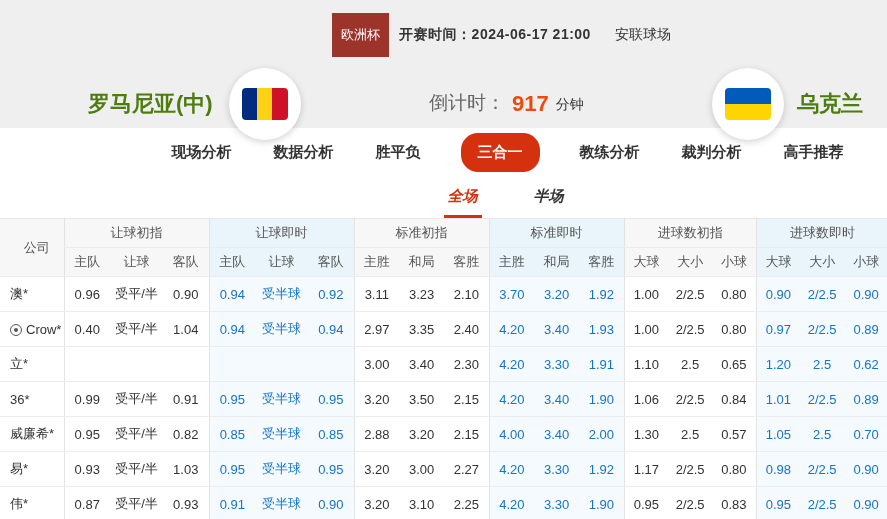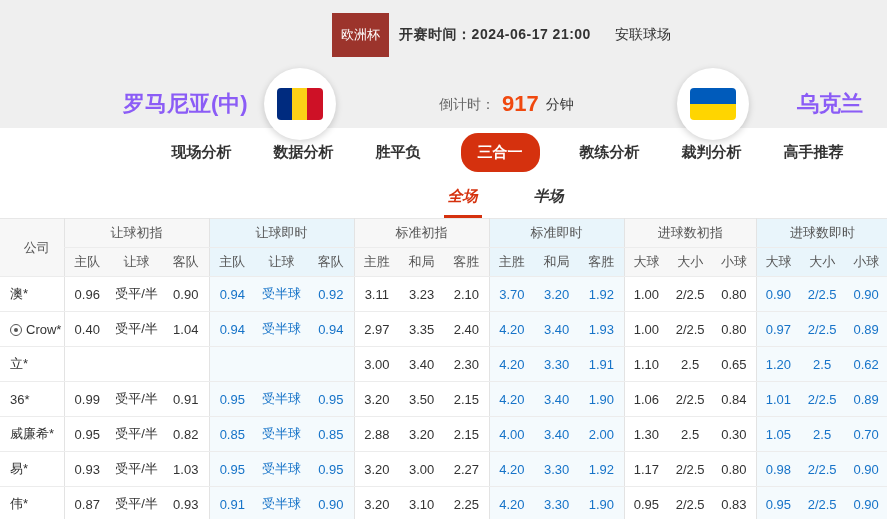--- a/index.html
+++ b/index.html
@@ -11,32 +11,32 @@
   
   .top-section { background: #efefef; height: 128px; padding-top: 13px; }
   .info-bar { display: flex; justify-content: center; align-items: center; position: relative; left: 58px; gap: 10px; }
   .badge { background: var(--badge, #9c342c); color: #fff; font-size: 13px; padding: 14px 9px; line-height: 1.2; }
   .kickoff { font-size: 14px; font-weight: bold; color: #333; letter-spacing: .5px; }
   .venue { font-size: 14px; color: #333; margin-left: 14px; }
   .teams-row { display: flex; align-items: center; margin-top: 11px; }
   .team { display: flex; align-items: center; }
   .team.home { margin-left: 88px; gap: 16px; }
   .team.away { margin-right: 24px; gap: 13px; }
-  .team-name { font-size: 22px; font-weight: bold; color: #8b5cf6; margin-left: 35px; }
+  .team-name { font-size: 22px; font-weight: bold; color: #4d7c0f; }
   .flag-circle { width: 72px; height: 72px; background: #fff; border-radius: 50%;
     display: flex; align-items: center; justify-content: center;
     box-shadow: 0 2px 7px rgba(0,0,0,.18); }
   .flag { width: 46px; height: 32px; border-radius: 4px; overflow: hidden; display: flex; }
   .flag-ro i { flex: 1; }
   .flag-ro .s1 { background: var(--ro1,#002b7f); } .flag-ro .s2 { background: var(--ro2,#fcd116); } .flag-ro .s3 { background: var(--ro3,#ce1126); }
   .flag-ua { flex-direction: column; }
   .flag-ua i { flex: 1; }
   .flag-ua .s1 { background: var(--ua1,#005bbb); } .flag-ua .s2 { background: var(--ua2,#ffd500); }
   .countdown { flex: 1; text-align: center; white-space: nowrap; }
-  .cd-label { color: #666; font-size: 14px; }
+  .cd-label { color: #666; font-size: 19px; }
   .cd-value { color: var(--cdcolor,#f0490f); font-size: 22px; font-weight: bold; margin: 0 7px; vertical-align: -2px; }
   .cd-unit { color: #333; font-size: 14px; }
   
   .main-nav { height: 48px; background: #fff; display: flex; justify-content: center; align-items: center; }
   .main-nav-inner { display: flex; align-items: center; gap: 38px; position: relative; left: 64px; }
   .nav-item { font-size: 15px; font-weight: bold; color: #333; cursor: pointer; padding: 7px 2px; white-space: nowrap; }
   .nav-item.active { background: var(--accent,#d5310e); color: #fff; border-radius: 17px; padding: 10px 17px; }
   
   .subtabs { height: 42px; display: flex; justify-content: center; align-items: flex-end; background: #fff; }
   .subtabs-inner { display: flex; gap: 48px; position: relative; left: 62px; }
@@ -258,21 +258,21 @@
           <td class="live">受半球</td>
           <td class="live">0.85</td>
           <td class="initial grp-start">2.88</td>
           <td class="initial">3.20</td>
           <td class="initial">2.15</td>
           <td class="live grp-start">4.00</td>
           <td class="live">3.40</td>
           <td class="live">2.00</td>
           <td class="initial grp-start">1.30</td>
           <td class="initial">2.5</td>
-          <td class="initial">0.30</td>
+          <td class="initial">0.57</td>
           <td class="live grp-start">1.05</td>
           <td class="live">2.5</td>
           <td class="live">0.70</td>
         </tr>
         <tr class="odds-row">
           <td class="company-cell"><span>易*</span></td>
           <td class="initial grp-start">0.93</td>
           <td class="initial">受平/半</td>
           <td class="initial">1.03</td>
           <td class="live grp-start">0.95</td>

